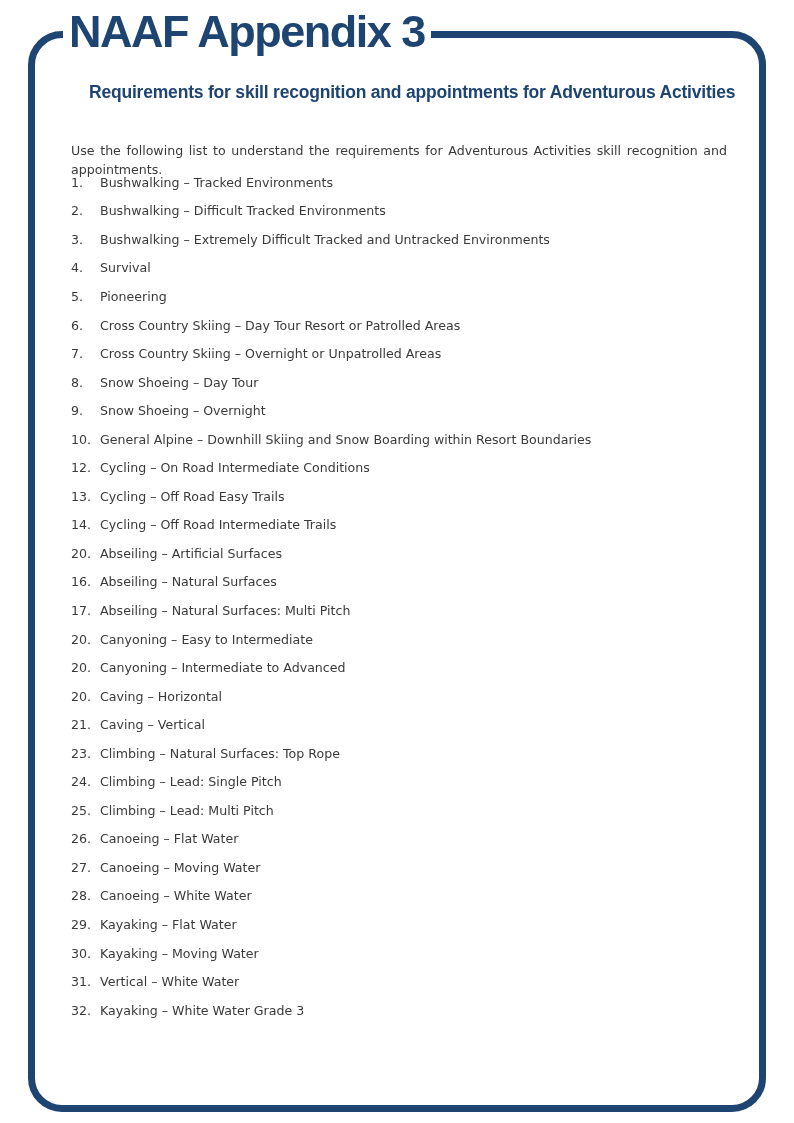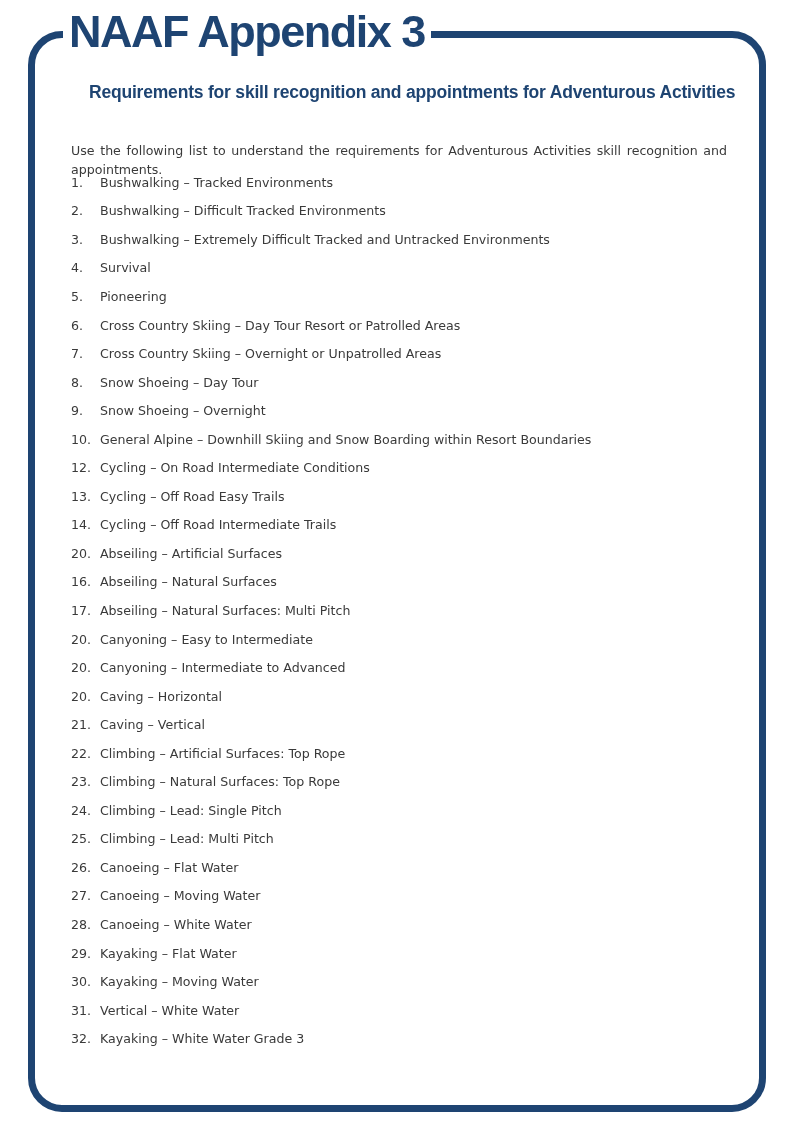--- a/index.html
+++ b/index.html
@@ -109,24 +109,20 @@
     </li>
     <li class="item">
       <span class="num">20.</span>
       <span>Caving – Horizontal</span>
     </li>
     <li class="item">
       <span class="num">21.</span>
       <span>Caving – Vertical</span>
     </li>
     <li class="item">
-      <span class="num">22.</span>
-      <span>Climbing – Artificial Surfaces: Top Rope</span>
-    </li>
-    <li class="item">
       <span class="num">23.</span>
       <span>Climbing – Natural Surfaces: Top Rope</span>
     </li>
     <li class="item">
       <span class="num">24.</span>
       <span>Climbing – Lead: Single Pitch</span>
     </li>
     <li class="item">
       <span class="num">25.</span>
       <span>Climbing – Lead: Multi Pitch</span>

